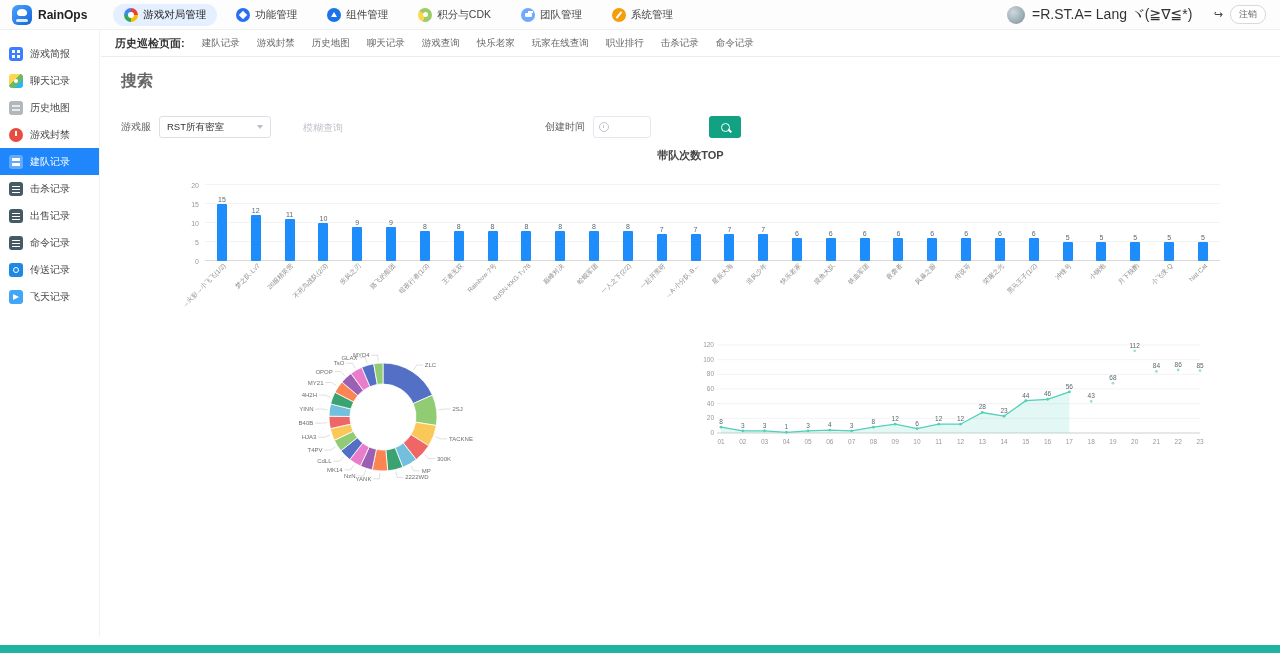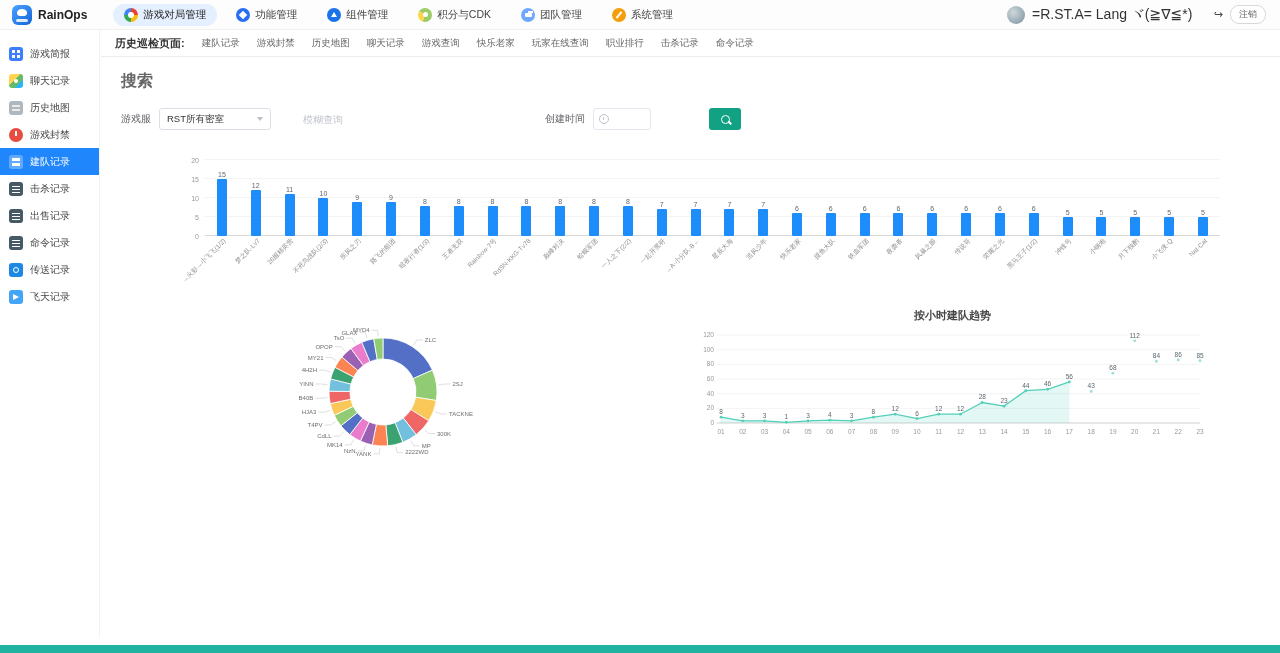--- a/index.html
+++ b/index.html
@@ -76,21 +76,21 @@
 
   
   .main{position:absolute;left:101px;top:30px;right:0;bottom:8px;background:#fff;overflow:hidden;}
   .tabs-row{height:26px;border-bottom:1px solid #ececec;display:flex;align-items:center;
             padding:0 14px;gap:17px;}
   .tabs-label{font-size:11px;font-weight:bold;color:#333;white-space:nowrap;}
   .page-tab{font-size:9.5px;color:#666;cursor:pointer;white-space:nowrap;}
 
   .search-section{padding:14px 20px 0;}
   .search-title{font-size:16px;color:#666;font-weight:bold;}
-  .form-row{display:flex;align-items:center;margin-top:16px;font-size:10px;color:#606266;}
+  .form-row{display:flex;align-items:center;margin-top:24px;font-size:10px;color:#606266;}
   .f-label{margin-right:8px;white-space:nowrap;}
   .select-box{width:112px;height:22px;border:1px solid #dcdfe6;border-radius:3px;background:#fff;
               display:flex;align-items:center;justify-content:space-between;padding:0 7px;
               box-sizing:border-box;color:#333;font-size:9.5px;cursor:pointer;}
   .caret{width:0;height:0;border-left:3.5px solid transparent;border-right:3.5px solid transparent;
          border-top:4px solid #b9bec7;}
   .keyword-input{border:none;outline:none;font-size:10px;color:#555;margin-left:30px;width:110px;
                  font-family:"Liberation Sans","DejaVu Sans",sans-serif;}
   .keyword-input::placeholder{color:#c0c4cc;}
   .time-label{margin-left:130px;margin-right:8px;white-space:nowrap;}
@@ -248,20 +248,21 @@
           <span class="clock"></span>
         </div>
         <button class="search-btn" id="search-btn" style="background: rgb(18, 161, 130);">
           <span class="mag"></span>
         </button>
       </div>
     </div>
 
 
     <div class="bar-block">
+      <div class="chart-title">带队次数TOP</div>
       <div id="barchart">
           <div class="bgrid bgrid0" style="bottom: 56px;"></div>
           <span class="bytick" style="bottom: 52px;">0</span>
           <div class="bgrid" style="bottom: 75px;"></div>
           <span class="bytick" style="bottom: 71px;">5</span>
           <div class="bgrid" style="bottom: 94px;"></div>
           <span class="bytick" style="bottom: 90px;">10</span>
           <div class="bgrid" style="bottom: 113px;"></div>
           <span class="bytick" style="bottom: 109px;">15</span>
           <div class="bgrid" style="bottom: 132px;"></div>
@@ -542,21 +543,20 @@
             <text x="146.3" y="28.2" text-anchor="end" font-size="6" fill="#6e6e6e">TsO</text>
             <path d="M163.8 30.3 A54 54 0 0 1 175.7 26.8 L179.3 47.5 A33 33 0 0 0 172.0 49.7 Z" fill="#5470c6" stroke="#fff" stroke-width="0.8"></path>
             <polyline points="169.1,26.3 167.4,20.6 161.4,20.6" fill="none" stroke="#c9c9c9" stroke-width="0.6"></polyline>
             <text x="159.4" y="22.6" text-anchor="end" font-size="6" fill="#6e6e6e">GLAX</text>
             <path d="M175.7 26.8 A54 54 0 0 1 185.0 26.0 L185.0 47.0 A33 33 0 0 0 179.3 47.5 Z" fill="#91cc75" stroke="#fff" stroke-width="0.8"></path>
             <polyline points="180.2,24.2 179.6,18.2 173.6,18.2" fill="none" stroke="#c9c9c9" stroke-width="0.6"></polyline>
             <text x="171.6" y="20.2" text-anchor="end" font-size="6" fill="#6e6e6e">MYD4</text>
           </svg>
       </div>
       <div class="line-block">
-        <div class="chart-title">按小时建队趋势</div>
         <svg id="linechart" width="515" height="122" viewBox="0 0 515 122">
             <line x1="22" x2="505" y1="96" y2="96" stroke="#cfcfcf" stroke-width="1"></line>
             <text x="19" y="98" text-anchor="end" font-size="6.5" fill="#999">0</text>
             <line x1="22" x2="505" y1="81.33333333333333" y2="81.33333333333333" stroke="#f3f3f3" stroke-width="1"></line>
             <text x="19" y="83.33333333333333" text-anchor="end" font-size="6.5" fill="#999">20</text>
             <line x1="22" x2="505" y1="66.66666666666667" y2="66.66666666666667" stroke="#f3f3f3" stroke-width="1"></line>
             <text x="19" y="68.66666666666667" text-anchor="end" font-size="6.5" fill="#999">40</text>
             <line x1="22" x2="505" y1="52" y2="52" stroke="#f3f3f3" stroke-width="1"></line>
             <text x="19" y="54" text-anchor="end" font-size="6.5" fill="#999">60</text>
             <line x1="22" x2="505" y1="37.333333333333336" y2="37.333333333333336" stroke="#f3f3f3" stroke-width="1"></line>

